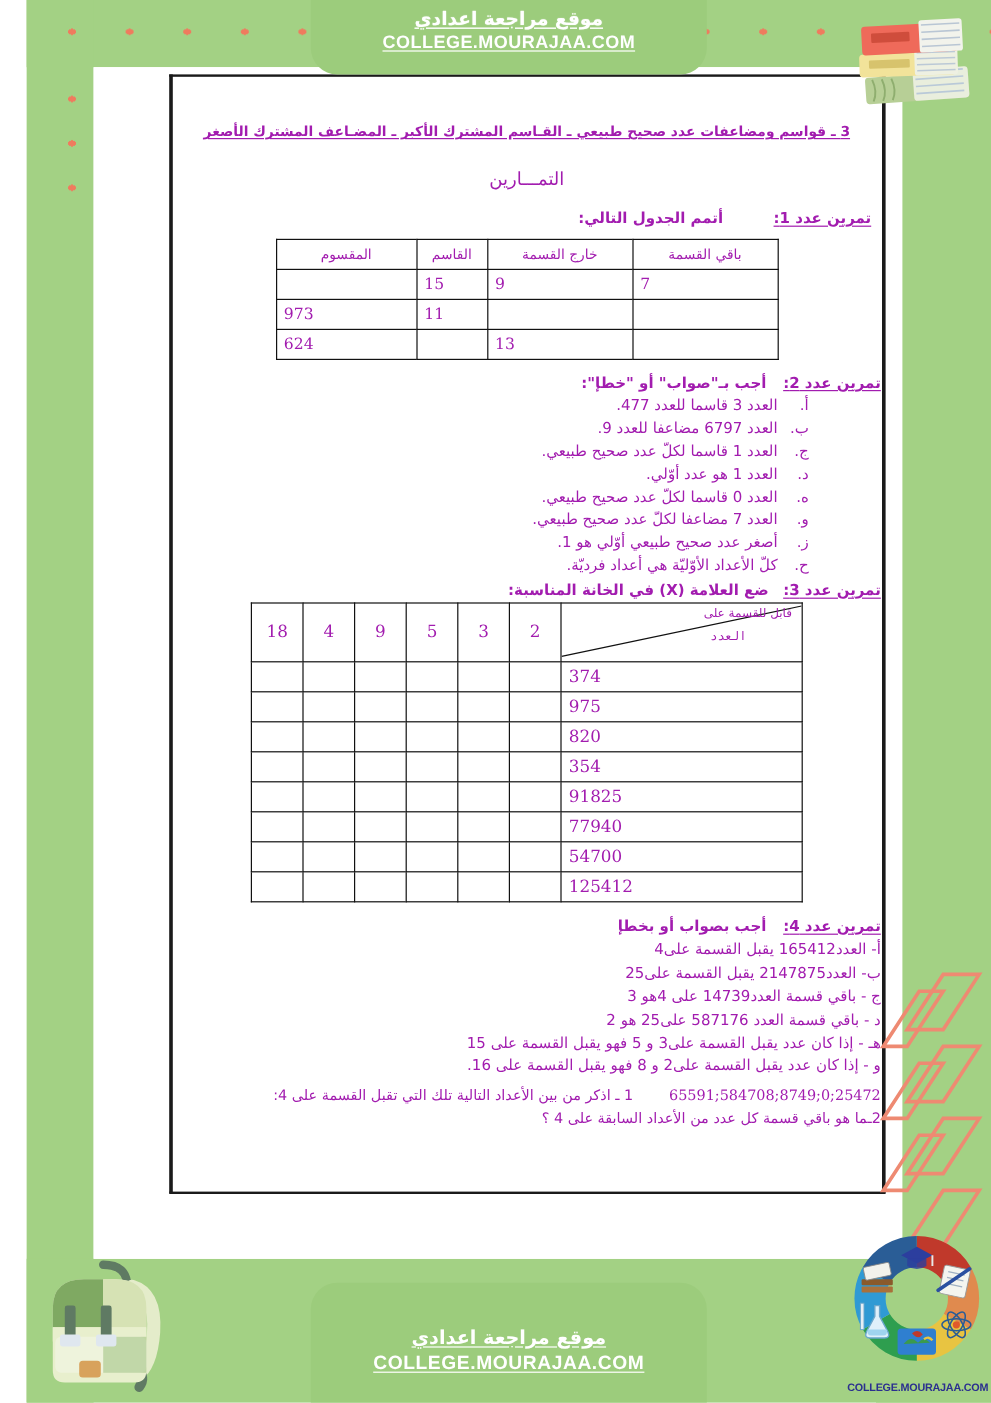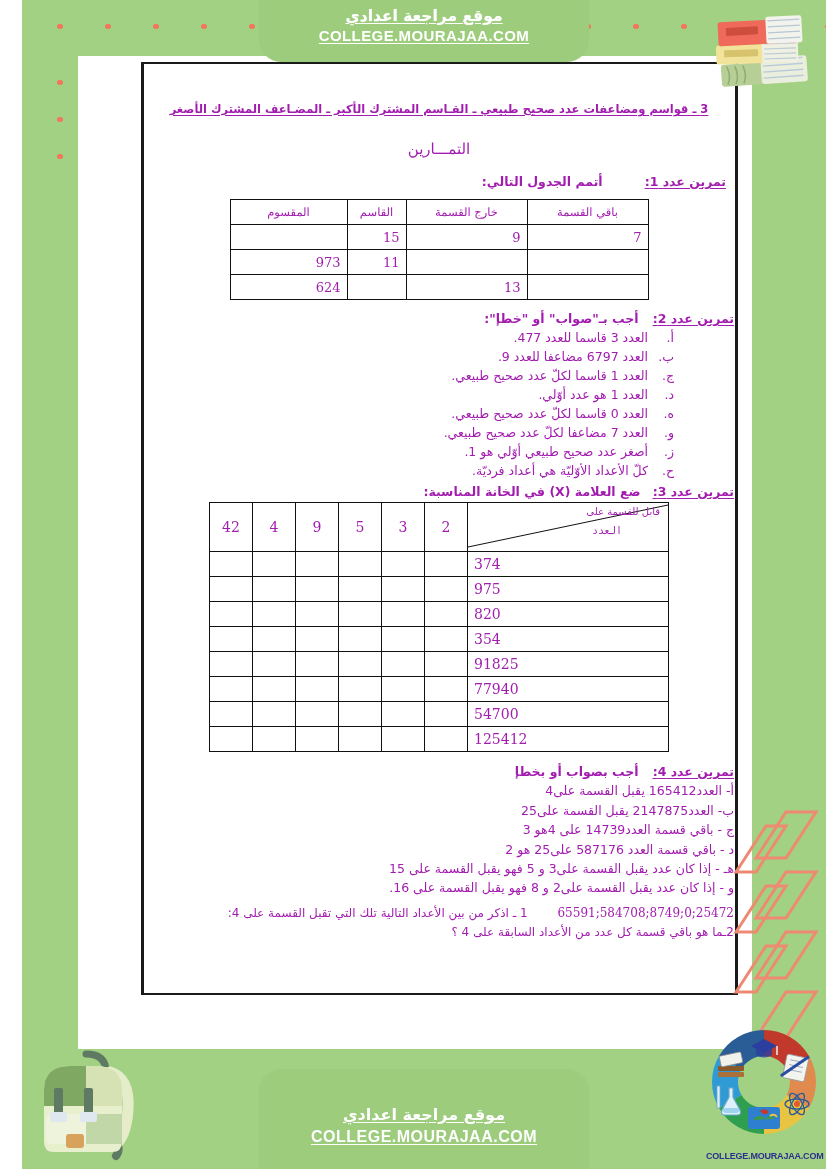--- a/index.html
+++ b/index.html
@@ -150,21 +150,21 @@
     font-family:"DejaVu Serif", serif;
     direction:rtl;
   }
   table.t1 th, table.t1 td{
     border:1px solid #111;
     height:22px;
     padding:1px 6px;
     font-weight:400;
   }
   table.t1 th{font-size:11.5px;text-align:center;}
-  table.t1 td{text-align:right;}
+  table.t1 td{text-align:left;}
   .c-maqsum{width:104px;}
   .c-qasim{width:46px;}
   .c-kharij{width:108px;}
   .c-baqi{width:108px;}
 
   
   .ex2{margin-top:9px;}
   .ex2 .q{
     font-size:12.5px;line-height:1.52;text-align:right;
     padding-right:60px;
@@ -437,21 +437,21 @@
                 <line x1="200" y1="2" x2="0" y2="44" stroke="#111" stroke-width="1"></line>
               </svg>
               <span class="up">قابل للقسمة على</span>
               <span class="lo">العدد</span>
             </td>
             <td class="colhead">2</td>
             <td class="colhead">3</td>
             <td class="colhead">5</td>
             <td class="colhead">9</td>
             <td class="colhead">4</td>
-            <td class="colhead">42</td>
+            <td class="colhead">18</td>
           </tr>
           <tr>
             <td class="numcell">374</td>
             <td></td>
               <td></td>
             <td></td>
               <td></td>
             <td></td>
               <td></td>
           </tr>

